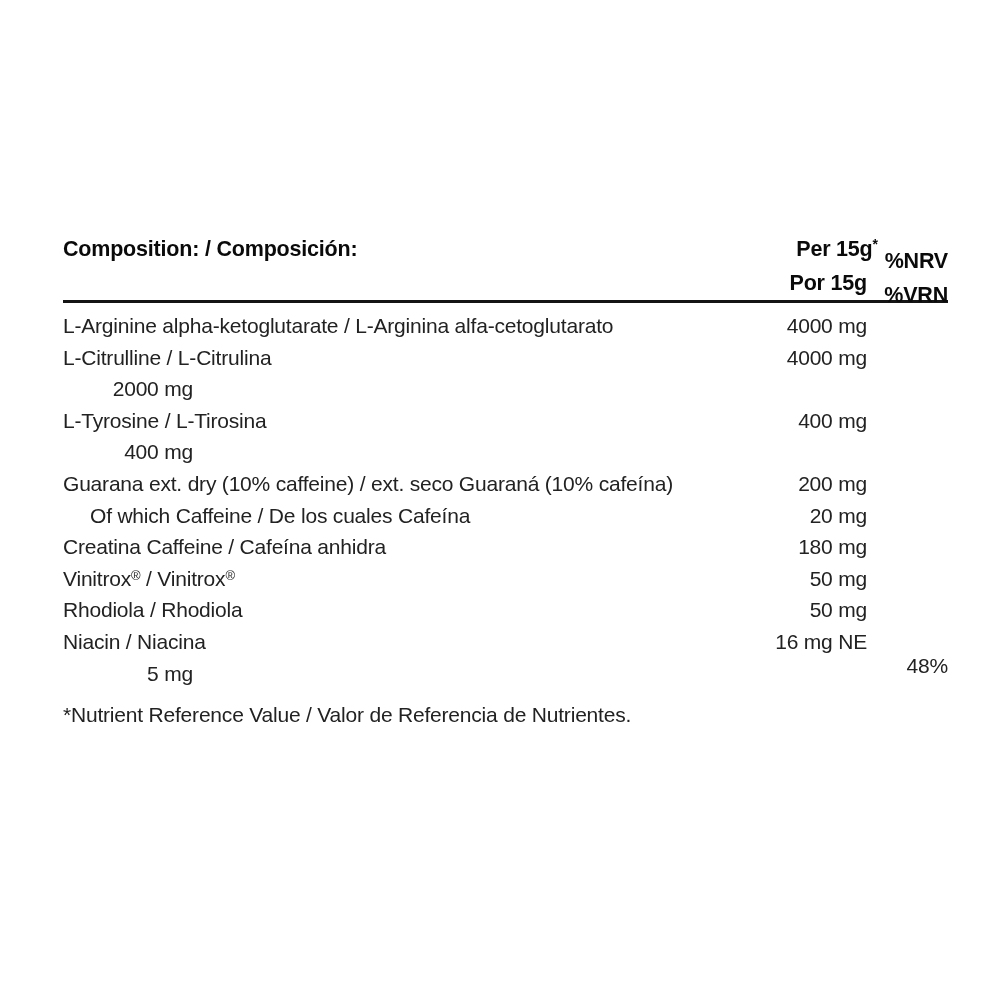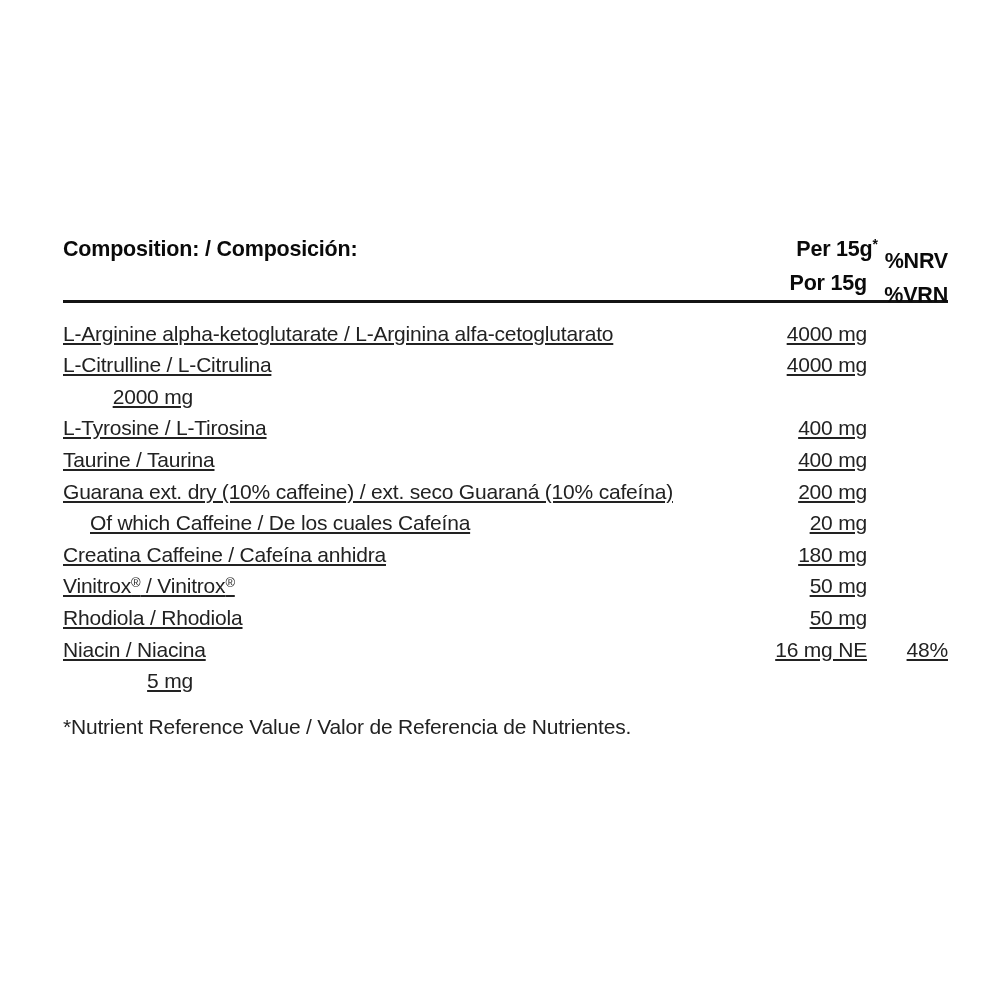--- a/index.html
+++ b/index.html
@@ -54,41 +54,40 @@
     letter-spacing: 0;
   }
   .divider {
     border-top: 3.5px solid #141414;
     margin-top: 0px;
     margin-bottom: 11px;
   }
   .rows {}
   .row {
     display: flex;
-    align-items: flex-end;
+    align-items: flex-start;
     height: 31.6px;
     font-size: 21px;
     color: #222222;
     letter-spacing: -0.2px;
-    text-decoration: underline;
   }
   .row .name {
     flex: 1 1 auto;
     white-space: nowrap;
     overflow: hidden;
   }
   .row .name.indent {
     padding-left: 27px;
   }
   .row .name sup {
     font-size: 13px;
     vertical-align: 6px;
   }
   .footnote {
-    margin-top: 23px;
+    margin-top: 11px;
     font-size: 21px;
     color: #222222;
     letter-spacing: -0.2px;
     line-height: 21px;
   }
 </style>
 </head>
 <body>
 
 <div class="page">
@@ -127,21 +126,20 @@
   </div>
 
 
   <div class="row">
     <span class="name">L-Tyrosine / L-Tirosina</span>
     <span class="col-amount">400 mg</span>
     <span class="col-nrv"></span>
   </div>
 
   <div class="row">
-    <span class="name">Taurine / Taurina</span>
     <span class="col-amount">400 mg</span>
     <span class="col-nrv"></span>
   </div>
 
   <div class="row">
     <span class="name">Guarana ext. dry (10% caffeine) / ext. seco Guaraná (10% cafeína)</span>
     <span class="col-amount">200 mg</span>
     <span class="col-nrv"></span>
   </div>
 

